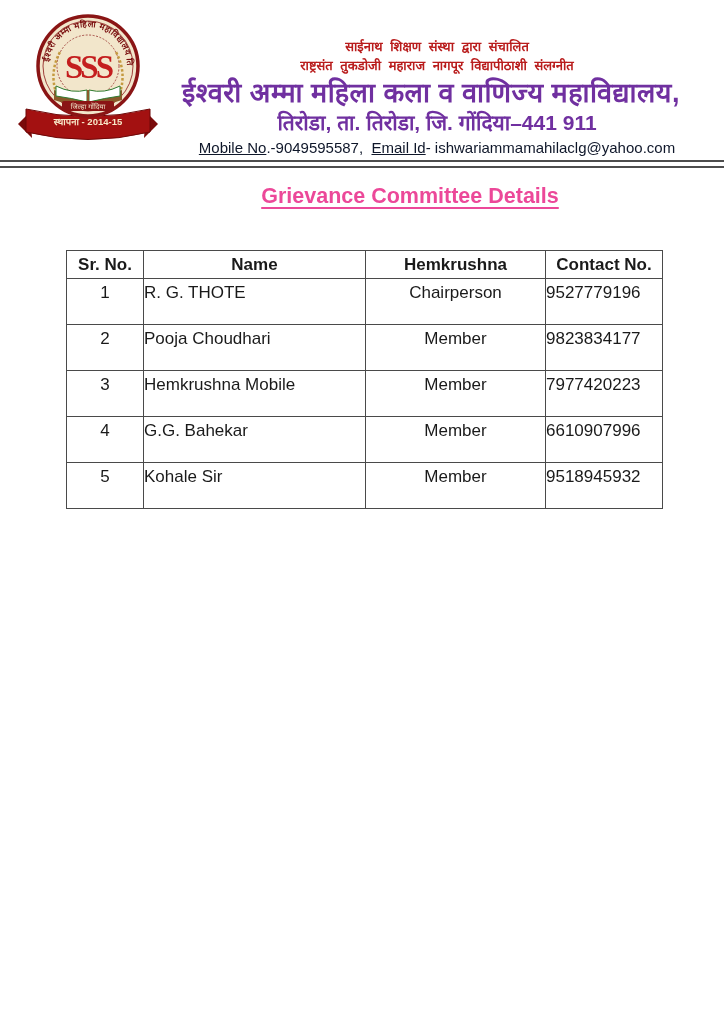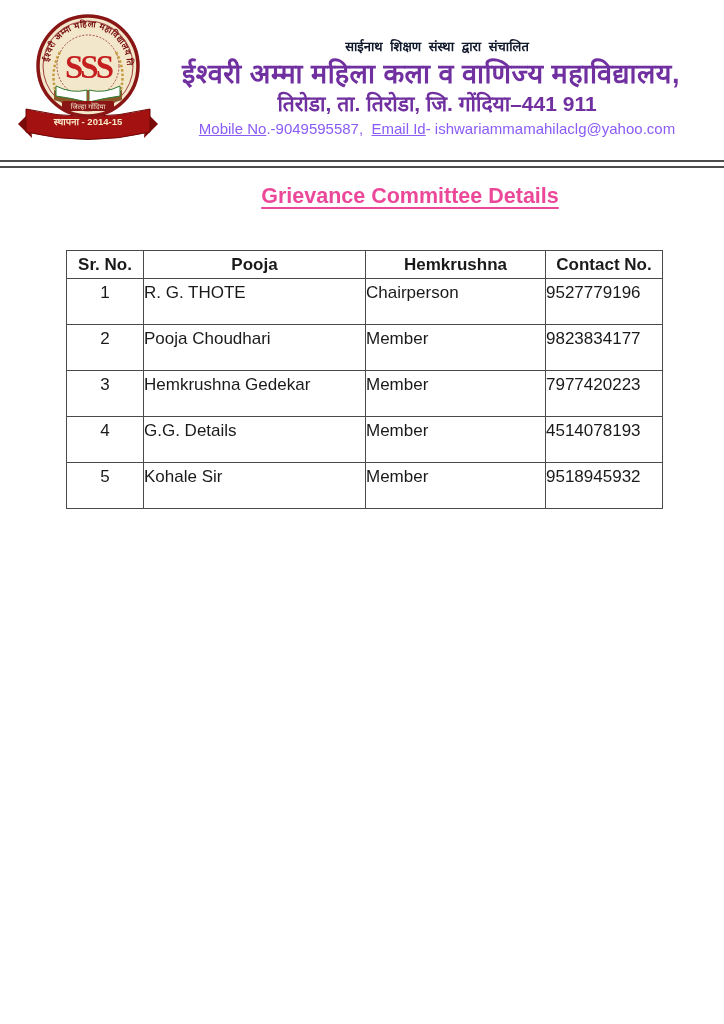--- a/index.html
+++ b/index.html
@@ -26,42 +26,42 @@
   
   .header-block {
     position: absolute;
     left: 150px;
     top: 40px;
     width: 574px;
     text-align: center;
     line-height: 1.15;
   }
   .org-line {
-    color: #0f172a;
+    color: #b91c1c;
     font-weight: bold;
     font-size: 13px;
     word-spacing: 4px;
     margin: 0 0 4px 0;
   }
   .college-name {
     color: #7030a0;
     font-weight: bold;
     font-size: 27px;
     margin: 2px 12px 2px 0;
     letter-spacing: 0.5px;
     white-space: nowrap;
   }
   .college-address {
     color: #7030a0;
     font-weight: bold;
     font-size: 21px;
     margin: 0 0 4px 0;
   }
   .contact-line {
-    color: #8b5cf6;
+    color: #0f172a;
     font-size: 15px;
     margin: 2px 0 18px 0;
   }
   .contact-line .u { text-decoration: underline; }
 
   
   .rule {
     position: absolute;
     left: 0;
     width: 724px;
@@ -111,21 +111,21 @@
     text-align: center;
     vertical-align: middle;
   }
   table.committee td {
     height: 46px;
     vertical-align: top;
     padding-top: 4px;
   }
   td.cell-sr  { text-align: center; }
   td.cell-name { text-align: left; padding-left: 8px; }
-  td.cell-des { text-align: left; }
+  td.cell-des { text-align: center; }
   td.cell-con { text-align: left; padding-left: 8px; }
 </style>
 </head>
 <body>
 
 <div class="page">
 
   <div class="logo-wrap">
     <svg width="152" height="140" viewBox="0 0 152 140">
 
@@ -162,69 +162,70 @@
         <rect x="44" y="93" width="52" height="10" rx="2" fill="#8a1515"></rect>
         <text x="70" y="100.5" text-anchor="middle" font-size="7" fill="#f2e6cb">जिल्हा गोंदिया</text>
       </g>
 
       <text x="70" y="117" text-anchor="middle" font-size="9.5" font-weight="bold" fill="#f7e8c8">स्थापना - 2014-15</text>
     </svg>
   </div>
 
   <div class="header-block">
     <div class="org-line">साईनाथ शिक्षण संस्था द्वारा संचालित</div>
+    <div class="org-line">राष्ट्रसंत तुकडोजी महाराज नागपूर विद्यापीठाशी संलग्नीत</div>
     <div class="college-name">ईश्वरी अम्मा महिला कला व वाणिज्य महाविद्यालय,</div>
     <div class="college-address">तिरोडा, ता. तिरोडा, जि. गोंदिया–441 911</div>
     <div class="contact-line"><span class="u">Mobile No</span><span>.-9049595587,</span><span>&nbsp;&nbsp;</span><span class="u">Email Id</span><span>- ishwariammamahilaclg@yahoo.com</span></div>
   </div>
 
   <div class="rule rule-1"></div>
   <div class="rule rule-2"></div>
 
   <div class="page-title">Grievance Committee Details</div>
 
   <table class="committee">
     <colgroup>
       <col class="c-sr">
         <col class="c-name">
         <col class="c-des">
         <col class="c-con">
     </colgroup>
     <thead>
       <tr>
         <th>Sr. No.</th>
-        <th>Pooja</th>
+        <th>Name</th>
         <th>Hemkrushna</th>
         <th>Contact No.</th>
       </tr>
     </thead>
     <tbody>
       <tr>
         <td class="cell-sr">1</td>
         <td class="cell-name">R. G. THOTE</td>
         <td class="cell-des">Chairperson</td>
         <td class="cell-con">9527779196</td>
       </tr>
       <tr>
         <td class="cell-sr">2</td>
         <td class="cell-name">Pooja Choudhari</td>
         <td class="cell-des">Member</td>
         <td class="cell-con">9823834177</td>
       </tr>
       <tr>
         <td class="cell-sr">3</td>
-        <td class="cell-name">Hemkrushna Gedekar</td>
+        <td class="cell-name">Hemkrushna Mobile</td>
         <td class="cell-des">Member</td>
         <td class="cell-con">7977420223</td>
       </tr>
       <tr>
         <td class="cell-sr">4</td>
-        <td class="cell-name">G.G. Details</td>
-        <td class="cell-des">Member</td>
-        <td class="cell-con">4514078193</td>
+        <td class="cell-name">G.G. Bahekar</td>
+        <td class="cell-des">Member</td>
+        <td class="cell-con">6610907996</td>
       </tr>
       <tr>
         <td class="cell-sr">5</td>
         <td class="cell-name">Kohale Sir</td>
         <td class="cell-des">Member</td>
         <td class="cell-con">9518945932</td>
       </tr>
     </tbody>
   </table>
 

